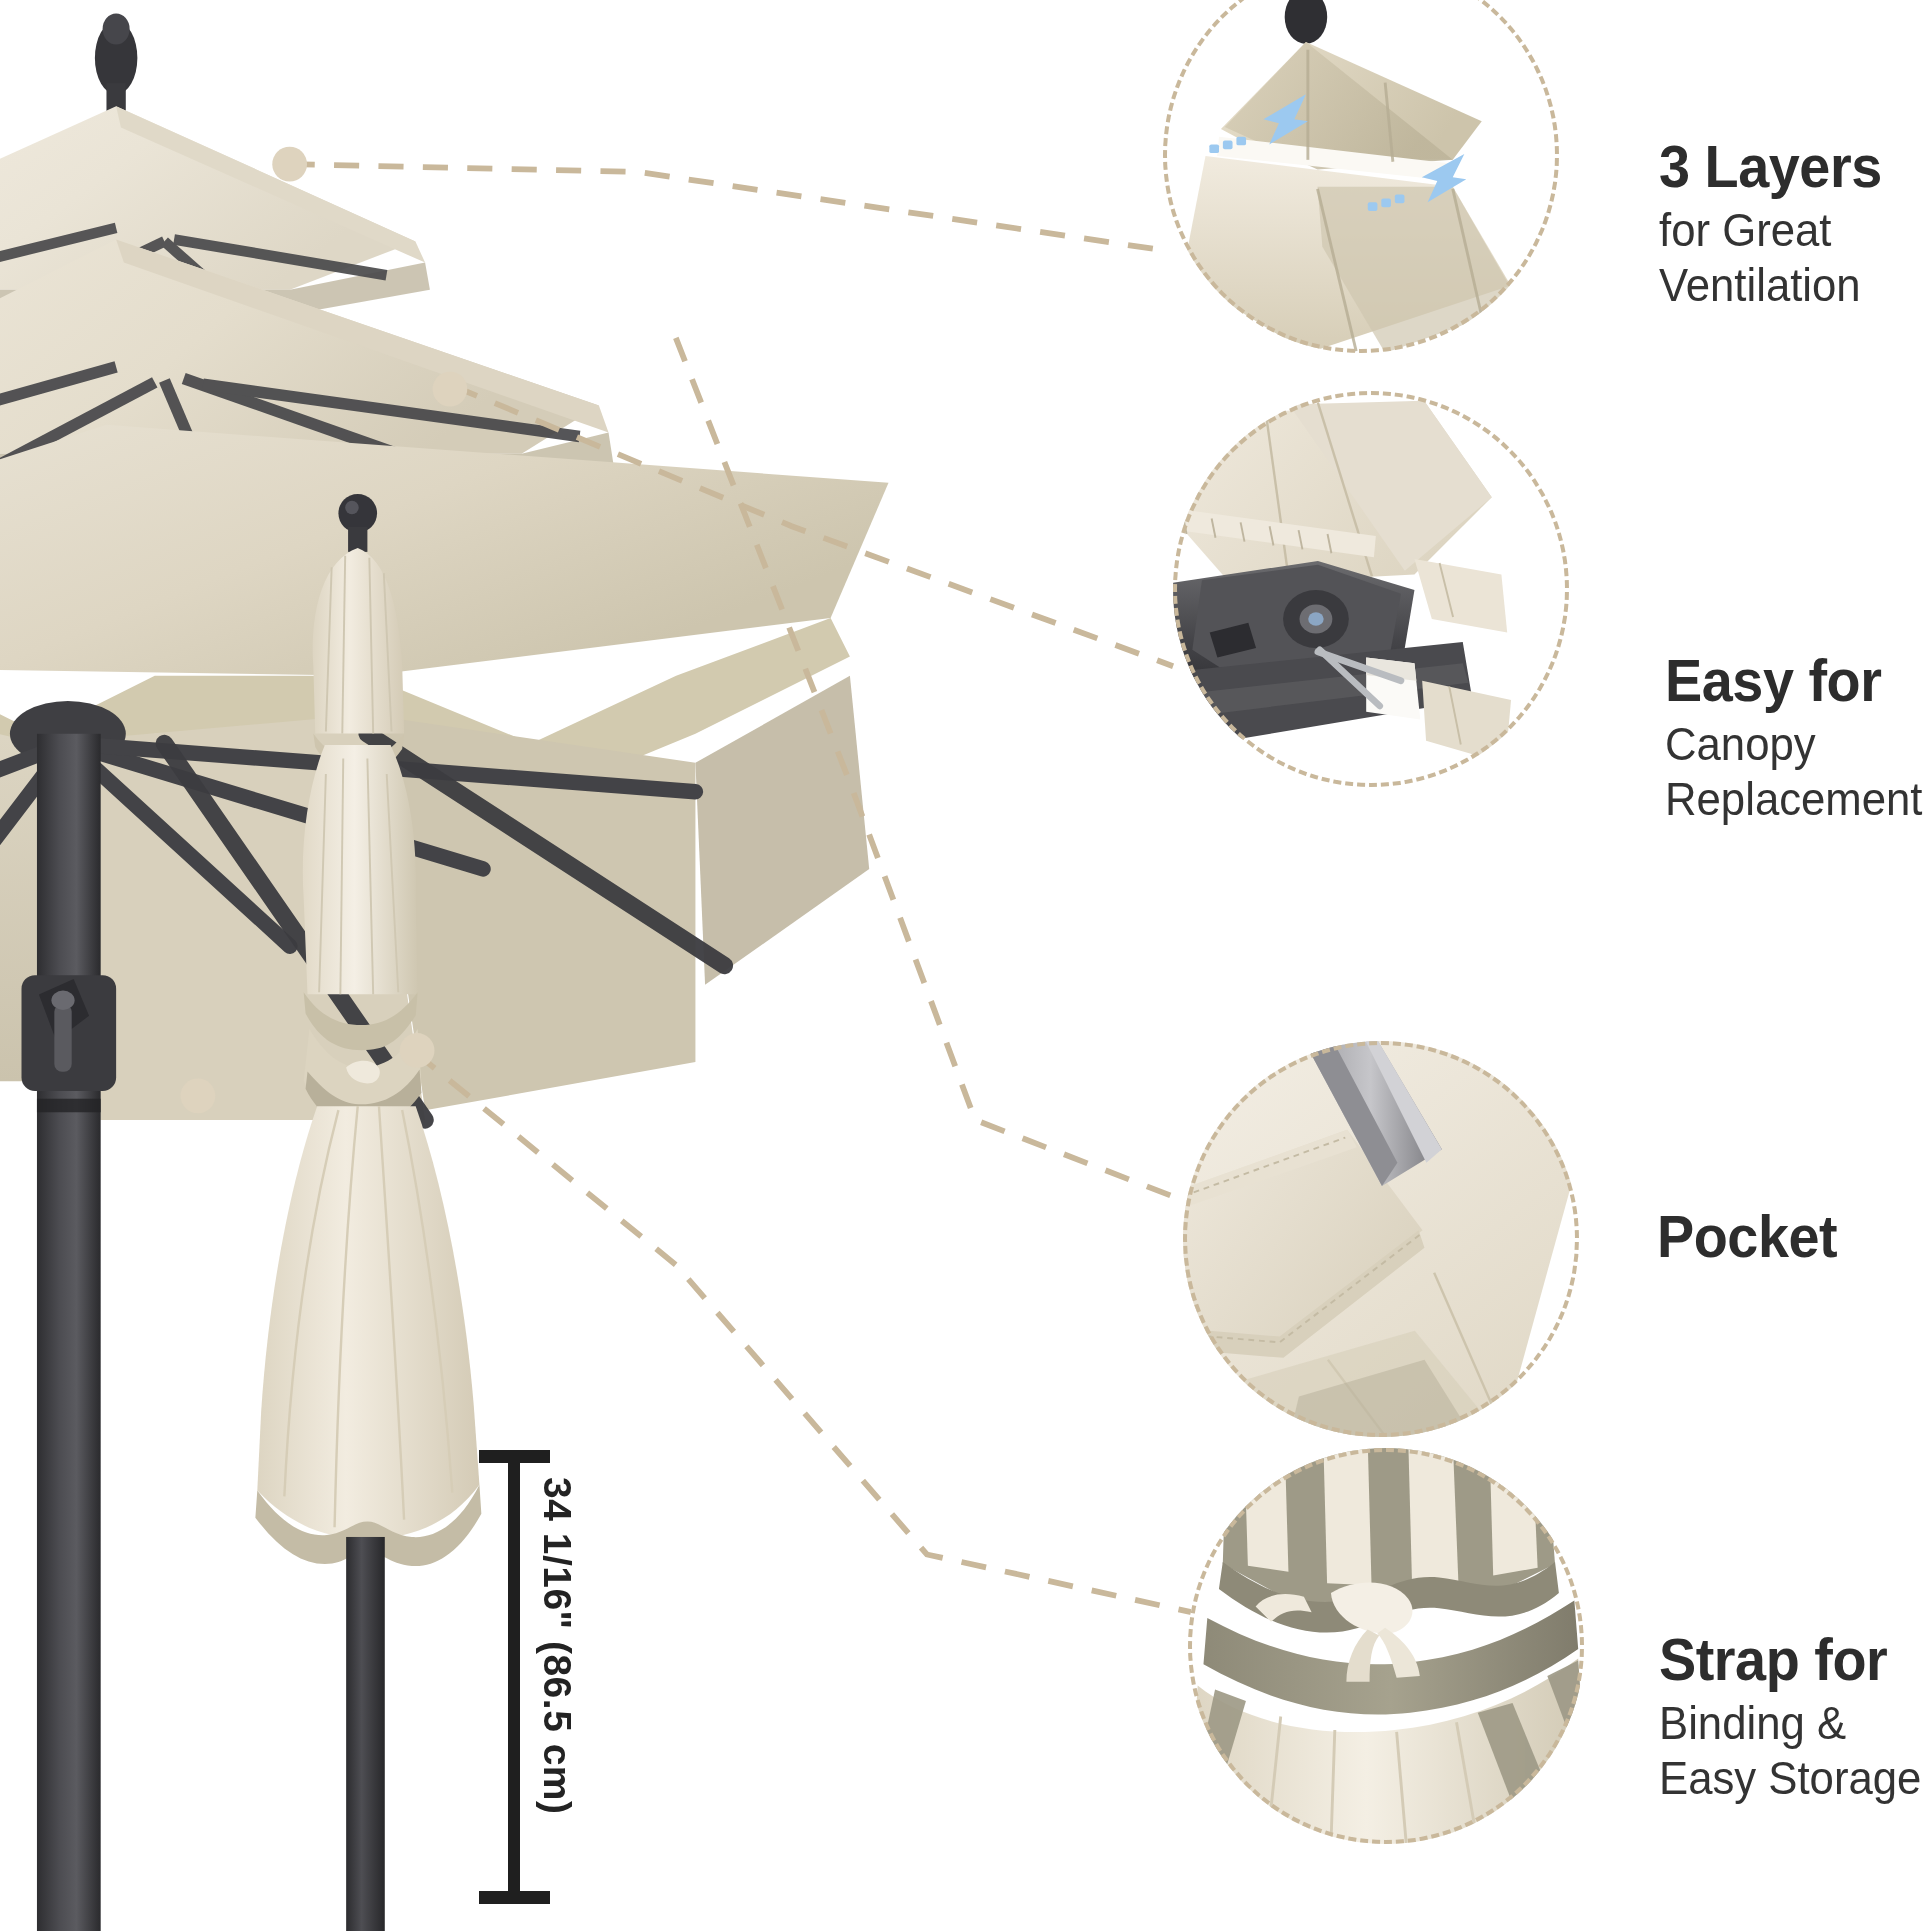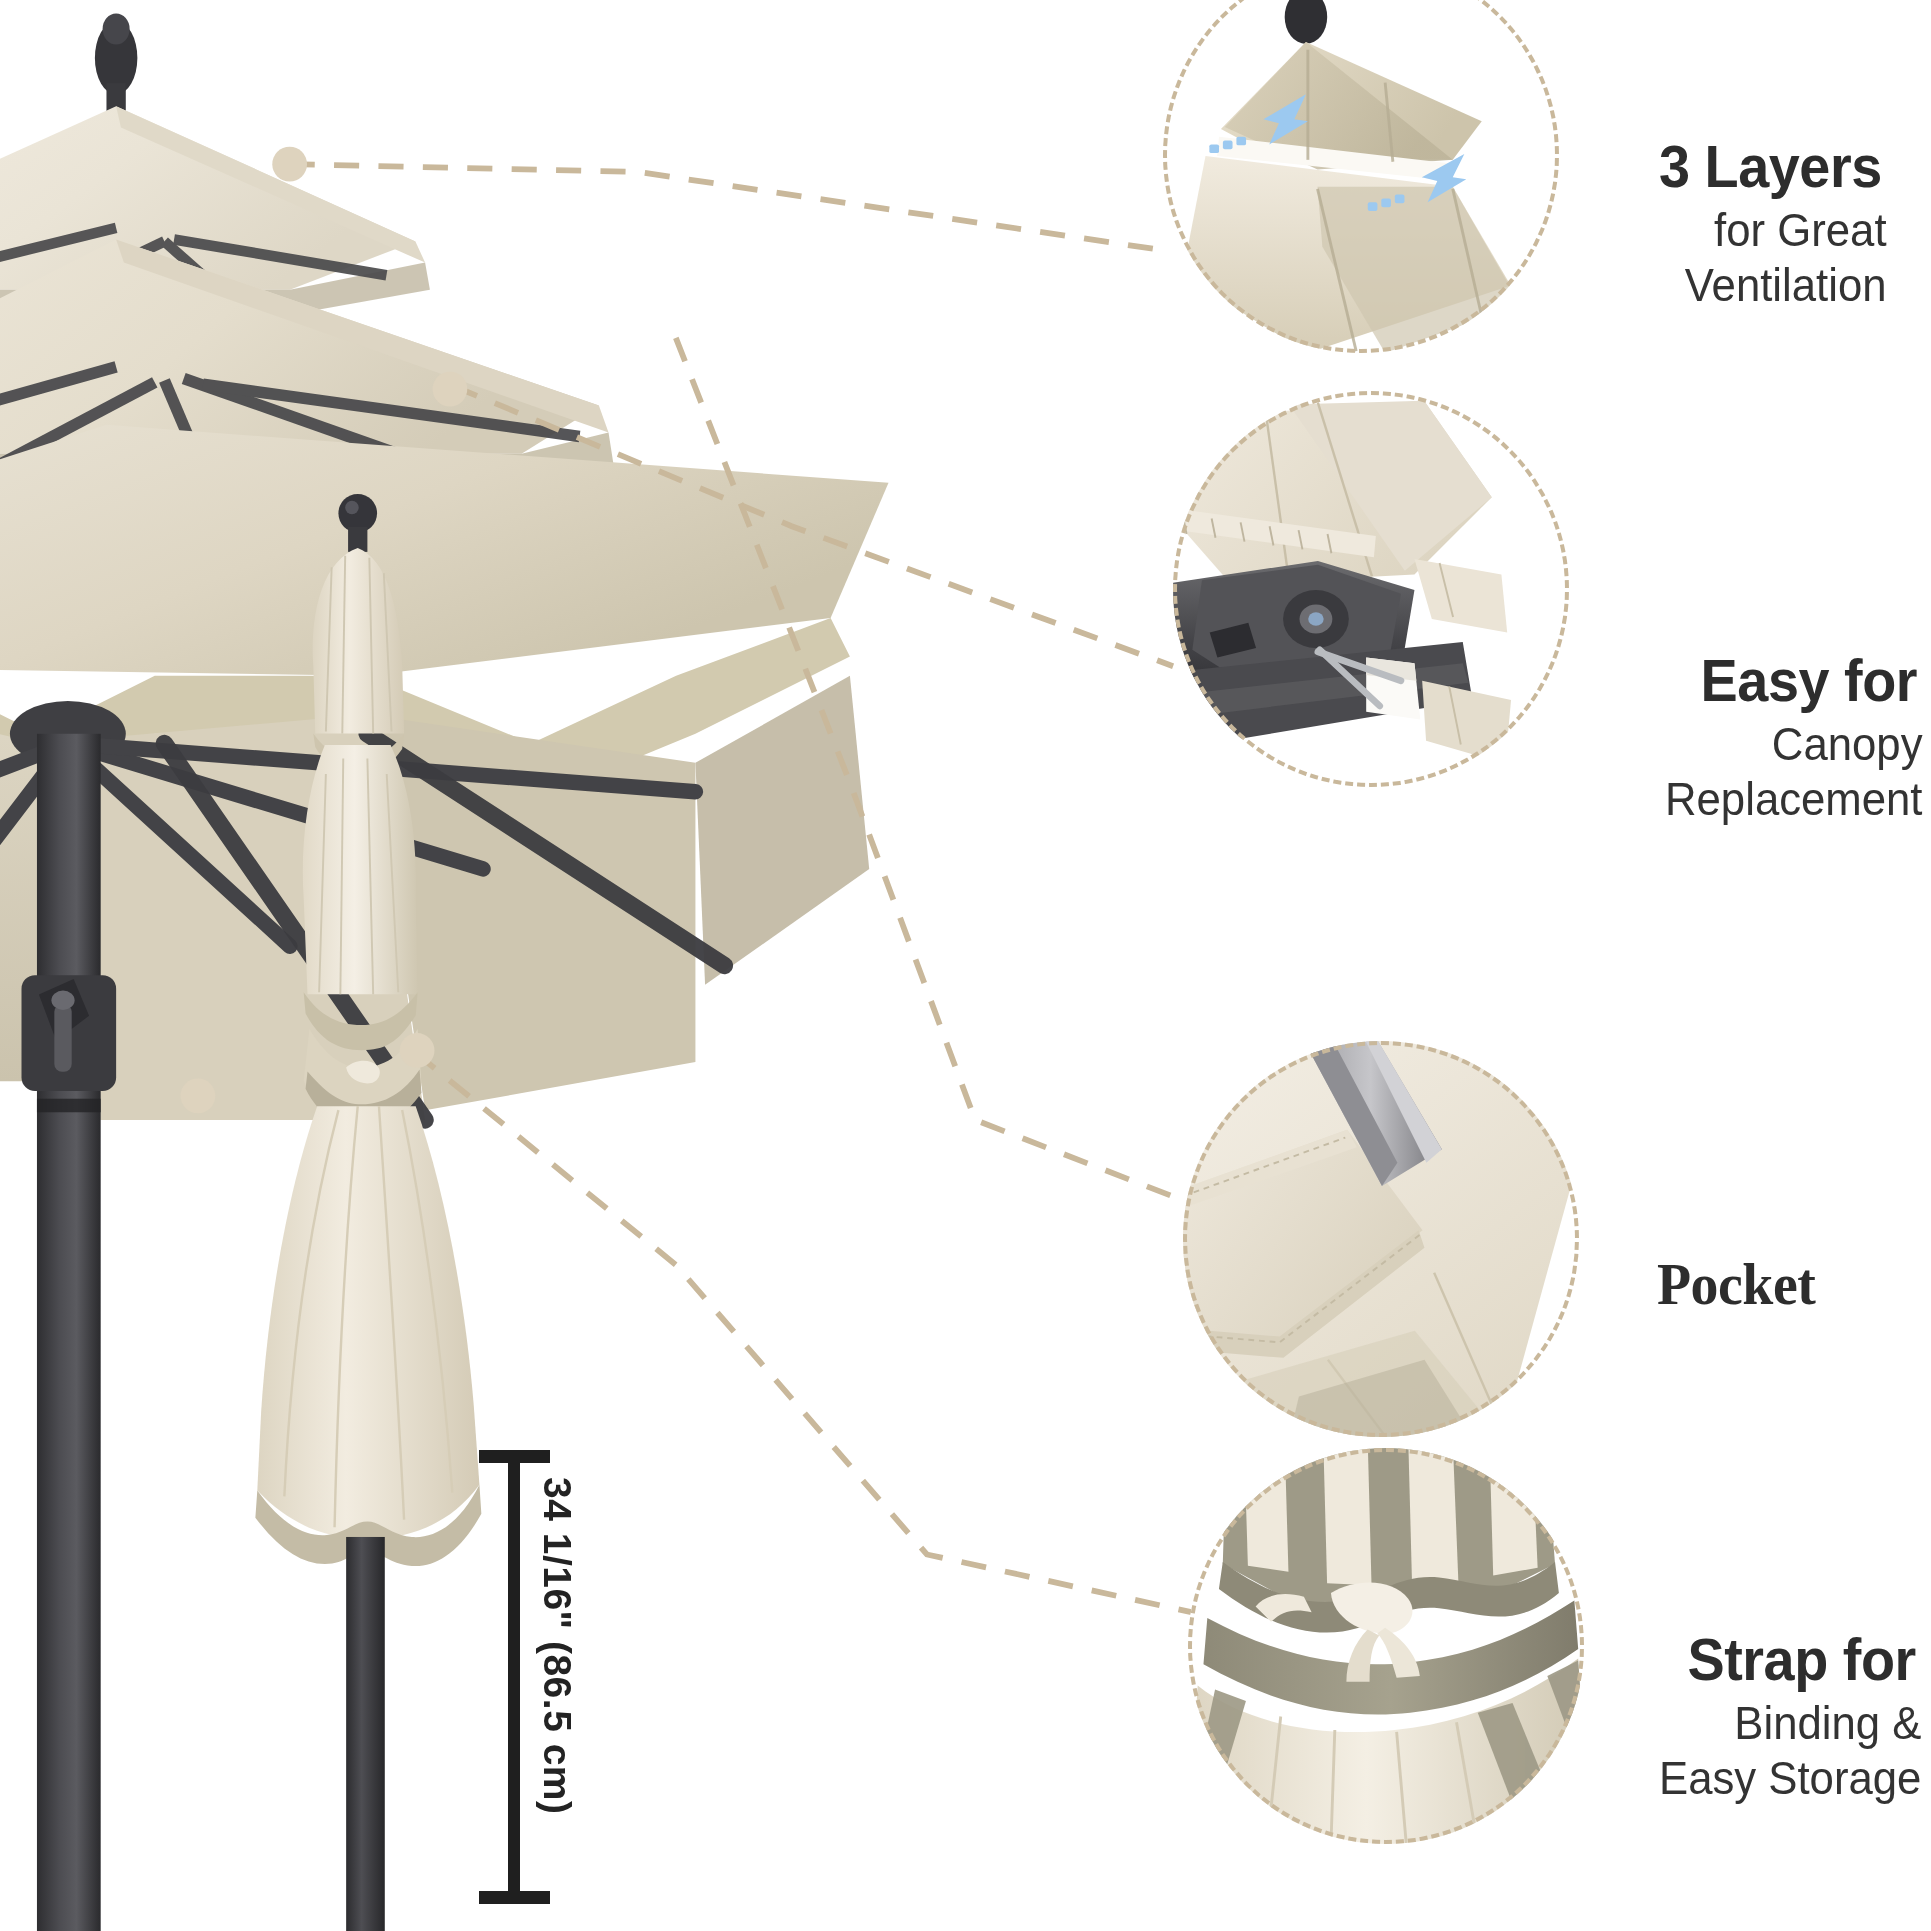--- a/index.html
+++ b/index.html
@@ -28,21 +28,21 @@
     position:absolute;
     border-radius:50%;
     border:4.8px dashed #c9b89b;
     box-sizing:border-box;
     pointer-events:none;
   }
 
   
   .feature-text{
     position:absolute;
-    text-align:right;
+    text-align:left;
     color:#2b2b2b;
     line-height:1.08;
   }
   .feature-title{
     font-size:60px;
     font-weight:bold;
     letter-spacing:-0.5px;
     color:#2d2d2d;
     white-space:nowrap;
     display:block;
@@ -443,21 +443,21 @@
       <g stroke="#cdc4ad" stroke-width="2.5" fill="none">
         <path d="M150 330 L 210 410"></path>
         <path d="M260 240 L 330 400"></path>
       </g>
       <path d="M60 352 L 240 300 L 330 410 L 60 410 Z" fill="#d5cdb8" opacity="0.55"></path>
       <path d="M120 368 L 250 330 L 300 410 L 110 410 Z" fill="#b2aa94" opacity="0.45"></path>
     </svg>
   </div>
   <div class="circle-ring" style="left:1183px;top:1041px;width:396px;height:396px;"></div>
 
-  <div class="feature-text" style="left:1657px;top:1252px;font-family:Liberation Serif, serif;">
+  <div class="feature-text" style="left:1657px;top:1205px;">
     <span class="feature-title">Pocket</span>
   </div>
 
   <div class="circle-callout" style="left:1188px;top:1448px;width:396px;height:396px;">
     <svg viewBox="0 0 410 410" style="width:396px;height:396px;">
       <defs>
         <linearGradient id="sA" x1="0" y1="0" x2="1" y2="0">
           <stop offset="0%" stop-color="#ddd5c2"></stop>
             <stop offset="45%" stop-color="#f4efe4"></stop>
           <stop offset="100%" stop-color="#d2cab5"></stop>

